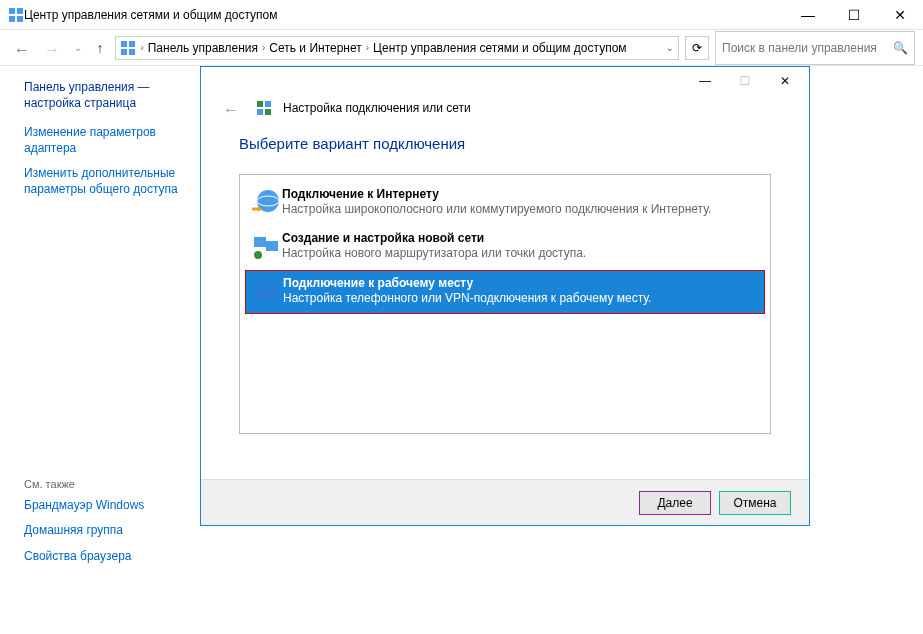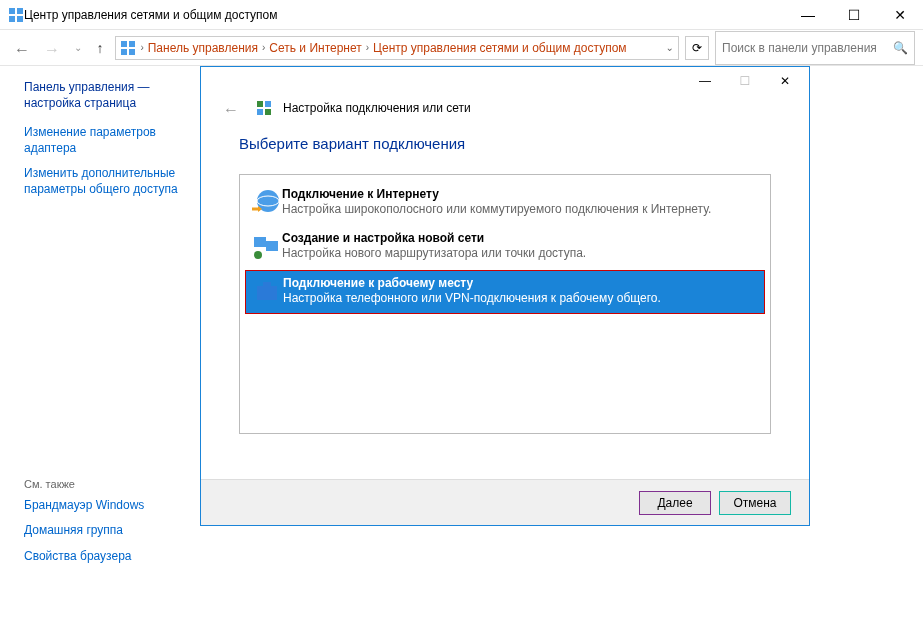--- a/index.html
+++ b/index.html
@@ -10,21 +10,21 @@
 .titlebar .title { font-size: 12px; color: #000; flex: 1; }
 .winbtns { display: flex; height: 100%; }
 .winbtn { width: 46px; display: flex; align-items: center; justify-content: center; font-size: 14px; color: #000; }
 
 
 .toolbar { height: 36px; display: flex; align-items: center; padding: 0 8px; border-bottom: 1px solid #e5e5e5; gap: 2px; }
 .navarrow { padding: 4px 6px; color: #777; font-size: 16px; }
 .navup { padding: 4px 6px; color: #333; font-size: 14px; }
 .addrbar { flex: 1; height: 24px; border: 1px solid #ccc; display: flex; align-items: center; padding: 0 4px; font-size: 12px; gap: 4px; margin: 0 4px; }
 .addrbar .sep { color: #666; font-size: 10px; }
-.addrbar .crumb { color: #c2410c; white-space: nowrap; }
+.addrbar .crumb { color: #000000; white-space: nowrap; }
 .refresh { width: 24px; height: 24px; border: 1px solid #ccc; display: flex; align-items: center; justify-content: center; font-size: 12px; }
 .searchbox { width: 200px; height: 16px; border: 1px solid #ccc; display: flex; align-items: center; padding: 16px 6px; font-size: 12px; color: #777; margin-left: 4px; }
 .searchbox .sicon { margin-left: auto; color: #555; }
 
 
 .content { display: flex; height: calc(634px - 66px); }
 .sidebar { width: 190px; padding: 14px 10px 14px 24px; font-size: 12px; }
 .sidebar .head { color: #003399; margin-bottom: 14px; line-height: 1.3; }
 .sidebar .link { color: #0066cc; margin-bottom: 10px; line-height: 1.3; cursor: pointer; }
 .sidebar .section { margin-top: 280px; }
@@ -154,21 +154,21 @@
           <div class="t2">Настройка нового маршрутизатора или точки доступа.</div>
         </div>
       </div>
       <div class="opt selected">
         <svg class="oicon" viewBox="0 0 32 32">
             <rect x="6" y="10" width="20" height="14" fill="#2a7ad8"></rect>
             <rect x="12" y="6" width="8" height="5" fill="#2a7ad8"></rect>
           </svg>
         <div class="otxt">
           <div class="t1">Подключение к рабочему месту</div>
-          <div class="t2">Настройка телефонного или VPN-подключения к рабочему общего.</div>
+          <div class="t2">Настройка телефонного или VPN-подключения к рабочему месту.</div>
         </div>
       </div>
     </div>
   </div>
   <div class="dialog-foot">
     <div class="dbtn primary">Далее</div>
     <div class="dbtn">Отмена</div>
   </div>
 </div>
 

